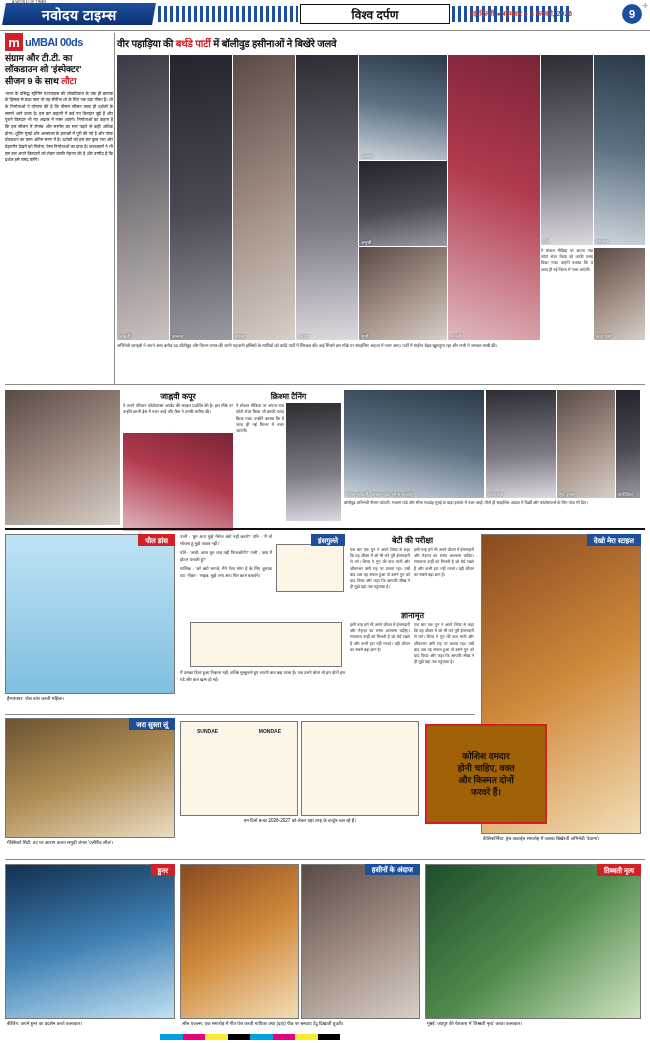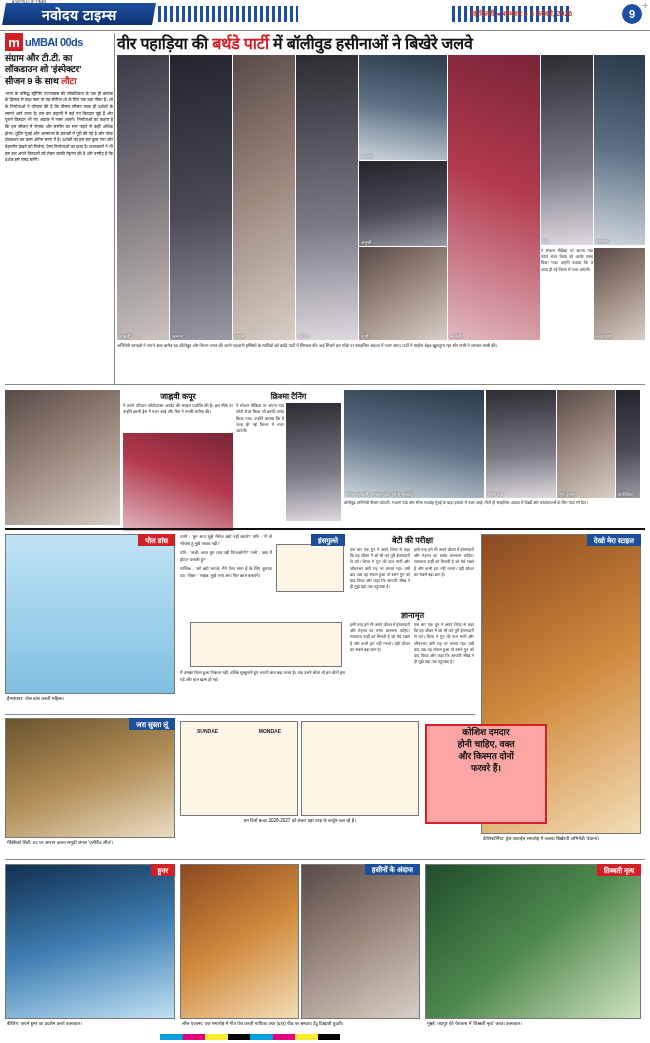--- a/index.html
+++ b/index.html
@@ -60,21 +60,21 @@
     display: flex; align-items: center; justify-content: center;
   }
   .mh-crop { position: absolute; right: 2px; top: 2px; font-size: 7px; color: #888; }
 
   
   #headline-band {
     position: absolute; left: 117px; top: 32px; width: 528px; height: 22px;
     display: flex; align-items: center;
   }
   #headline-band .hl {
-    font-size: 16px; font-weight: bold; color: #111; letter-spacing: -.2px;
+    font-size: 10px; font-weight: bold; color: #111; letter-spacing: -.2px;
   }
   .hl .red { color: #d32027; }
 
   
   #left-col { position: absolute; left: 5px; top: 33px; width: 108px; height: 340px; }
   .mumbai-logo {
     display: flex; align-items: center; gap: 2px; margin-bottom: 2px;
   }
   .mumbai-logo .mbox {
     width: 18px; height: 18px; background: #d32027; color: #fff;
@@ -121,22 +121,22 @@
   .box-title-red {
     position: absolute; background: #d32027; color: #fff; font-size: 7px;
     font-weight: bold; padding: 1.5px 7px; z-index: 5;
   }
   .box-title-blue {
     position: absolute; background: #1b4f9c; color: #fff; font-size: 7px;
     font-weight: bold; padding: 1.5px 7px; z-index: 5;
   }
 
   .yellowbox {
-    background: #fca5a5; border: 2px solid #d32027;
-    display: flex; align-items: flex-start; justify-content: center; text-align: center;
+    background: #a16207; border: 2px solid #d32027;
+    display: flex; align-items: center; justify-content: center; text-align: center;
   }
   .yellowbox span { font-size: 9px; font-weight: bold; color: #111; line-height: 1.35; }
 
   .headline-strip {
     background: #fff; border-top: 1px solid #111; border-bottom: 1px solid #111;
     display: flex; align-items: center; font-size: 7.5px; font-weight: bold; color: #111;
     padding: 0 3px; gap: 4px;
   }
   .hs-dot { width: 7px; height: 7px; background: #d32027; border-radius: 50%; display: inline-block; }
 
@@ -144,20 +144,23 @@
 </style>
 </head>
 <body>
 
 <div id="masthead">
   <div class="mh-sub">A WORLD OF TIMES</div>
   <div class="mh-logo">
     <span>नवोदय टाइम्स</span>
   </div>
   <div class="mh-stripes"></div>
+  <div class="mh-title">
+    <span>विश्व दर्पण</span>
+  </div>
   <div class="mh-stripes2"></div>
   <div class="mh-date">नई दिल्ली ● सोमवार ● 3 फरवरी, 2026</div>
   <div class="mh-page">9</div>
   <div class="mh-crop">✛</div>
 </div>
 <div class="hrule" style="left:0; top:30px; width:650px;"></div>
 
 <div id="headline-band">
   <div class="hl">
     <span>वीर पहाड़िया की </span><span class="red">बर्थडे पार्टी</span><span> में बॉलीवुड हसीनाओं ने बिखेरे जलवे</span>

